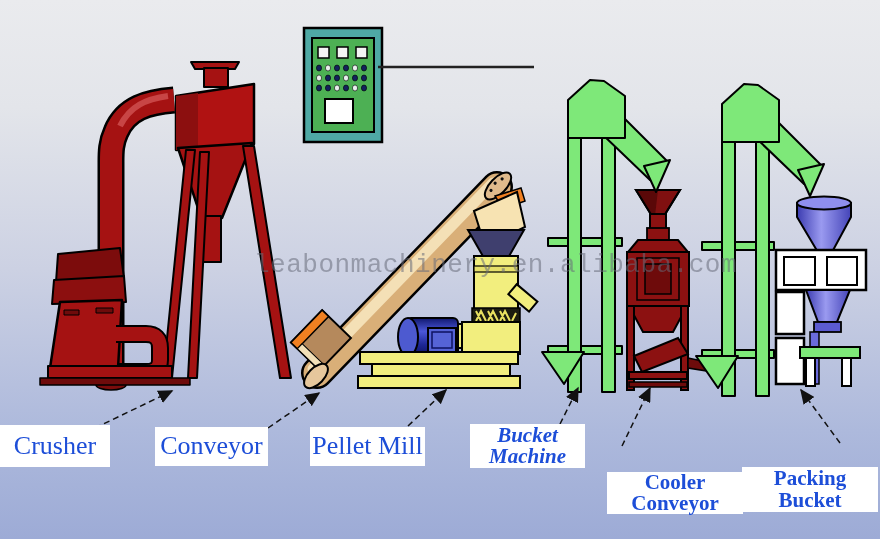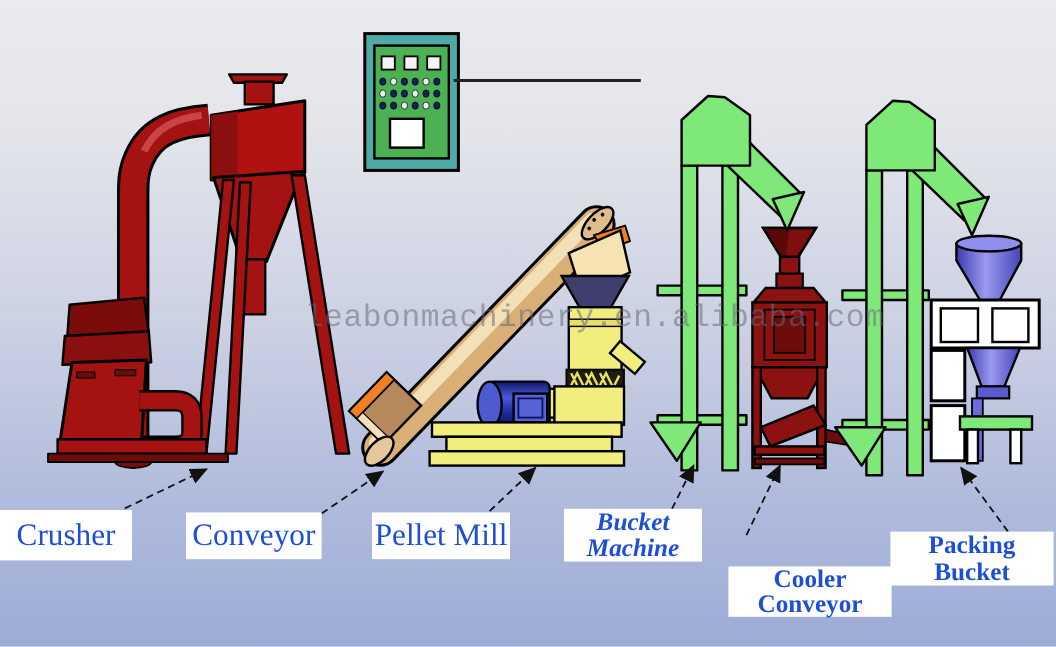--- a/index.html
+++ b/index.html
@@ -252,18 +252,18 @@
   <span>Conveyor</span>
 </div>
 <div class="mlabel double" style="left:470px;top:424px;width:115px;height:44px;font-style:italic;">
   <span>Bucket</span>
   <span>Machine</span>
 </div>
 <div class="mlabel double" style="left:607px;top:472px;width:136px;height:42px;">
   <span>Cooler</span>
   <span>Conveyor</span>
 </div>
-<div class="mlabel double" style="left:742px;top:443px;width:136px;height:45px;">
+<div class="mlabel double" style="left:742px;top:467px;width:136px;height:45px;">
   <span>Packing</span>
   <span>Bucket</span>
 </div>
 
 </div>
 
 </body></html>

